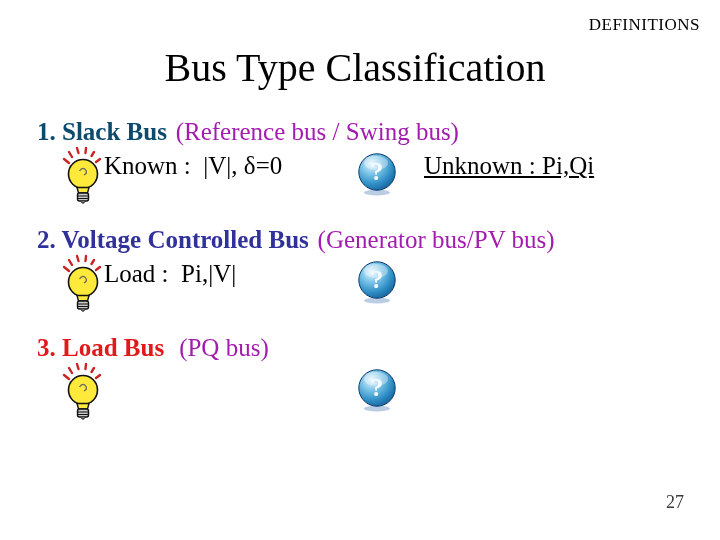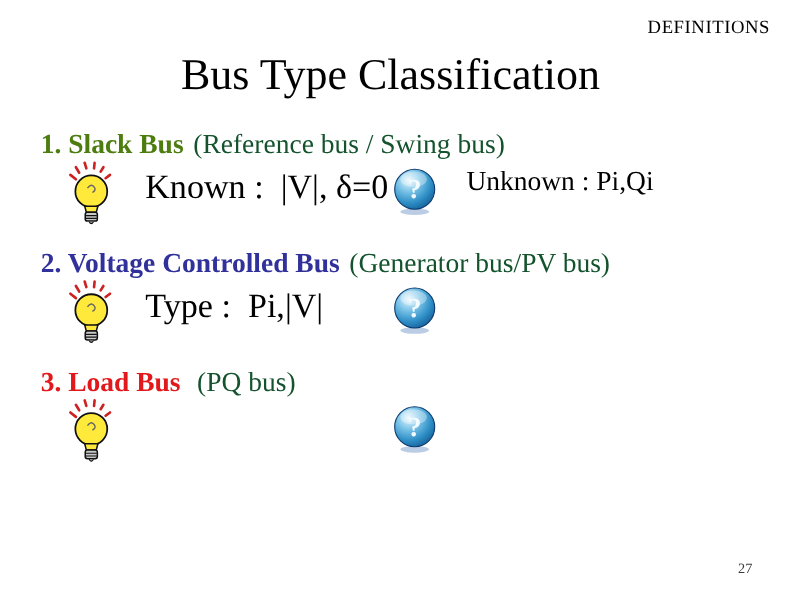--- a/index.html
+++ b/index.html
@@ -46,55 +46,56 @@
   .bus-item.item-2 { top: 226px; }
   .bus-item.item-3 { top: 334px; }
   .item-heading {
     position: absolute;
     left: 37px;
     top: 0;
     font-size: 25px;
     white-space: nowrap;
   }
   .item-label { font-weight: bold; }
-  .item-qualifier { margin-left: 0.35em; color: #14532d; }
+  .item-qualifier { margin-left: 0.35em; color: #a21caf; }
   .bulb-icon-wrap {
     position: absolute;
     left: 57px;
     top: 25px;
     width: 52px;
     height: 64px;
   }
   .known-text {
     position: absolute;
-    left: 132px;
+    left: 104px;
     top: 34px;
-    font-size: 31px;
+    font-size: 25px;
     white-space: pre;
     text-align: center;
   }
   .q-icon-wrap {
     position: absolute;
     left: 357px;
     top: 34px;
     width: 40px;
     height: 44px;
   }
   .unknown-text {
     position: absolute;
     left: 424px;
     top: 34px;
     font-size: 25px;
     white-space: pre;
+    text-decoration: underline;
   }
   .page-number {
     position: absolute;
     right: 36px;
-    bottom: 15px;
-    font-size: 13px;
+    bottom: 27px;
+    font-size: 18px;
     color: #3a3a3a;
   }
   .hidden-defs {
     position: absolute;
     width: 0;
     height: 0;
     overflow: hidden;
   }
 </style>
 </head>
@@ -112,21 +113,21 @@
 </svg>
 
 <div class="slide">
 
   <div class="header-label">DEFINITIONS</div>
 
   <div class="slide-title">Bus Type Classification</div>
 
   <div class="bus-item item-1">
     <div class="item-heading">
-      <span class="item-label" style="color: #4d7c0f;">1. Slack Bus</span><span class="item-qualifier">(Reference bus / Swing bus)</span>
+      <span class="item-label" style="color: #0c4a6e;">1. Slack Bus</span><span class="item-qualifier">(Reference bus / Swing bus)</span>
     </div>
     <span class="bulb-icon-wrap">
       <svg viewBox="0 0 52 64" width="52" height="64">
         <g stroke="#CC2222" stroke-width="2.4" stroke-linecap="round">
           <line x1="7" y1="16" x2="12" y2="20"></line>
           <line x1="12" y1="9" x2="15" y2="14"></line>
           <line x1="20" y1="5" x2="21.5" y2="10"></line>
           <line x1="29" y1="5" x2="28.5" y2="10"></line>
           <line x1="37" y1="9" x2="34.5" y2="13"></line>
           <line x1="43" y1="16" x2="39" y2="19"></line>
@@ -168,21 +169,21 @@
         </g>
         <circle cx="26" cy="31" r="14.5" fill="#FFE93A" stroke="#111" stroke-width="1.6"></circle>
         <path d="M22.5 28 q3.5 -5 6.5 -0.5 q1.5 2.5 -2 4.5" fill="none" stroke="#666" stroke-width="1.3"></path>
         <path d="M20 44.5 L32 44.5 L30.5 50 L21.5 50 Z" fill="#FFE93A" stroke="#111" stroke-width="1.4"></path>
         <rect x="20.5" y="50" width="11" height="8" rx="2" fill="#C9C9C9" stroke="#111" stroke-width="1.4"></rect>
         <line x1="21" y1="53" x2="31" y2="53" stroke="#111" stroke-width="1"></line>
         <line x1="21" y1="55.5" x2="31" y2="55.5" stroke="#111" stroke-width="1"></line>
         <path d="M24 58.5 q2 3.5 4 0" fill="#999" stroke="#111" stroke-width="1"></path>
       </svg>
     </span>
-    <span class="known-text">Type :  Pi,|V|</span>
+    <span class="known-text">Load :  Pi,|V|</span>
     <span class="q-icon-wrap">
       <svg viewBox="0 0 40 44" width="40" height="44">
         <ellipse cx="20" cy="40.5" rx="13" ry="3" fill="#9db8d8" opacity="0.7"></ellipse>
         <circle cx="20" cy="20" r="18.2" fill="url(#qgrad)" stroke="#0d3a6e" stroke-width="1"></circle>
         <ellipse cx="19" cy="11" rx="12" ry="7" fill="#ffffff" opacity="0.35"></ellipse>
         <text x="20" y="28" text-anchor="middle" font-size="25" font-family="Liberation Serif, serif" font-weight="bold" fill="#f4fbff">?</text>
       </svg>
     </span>
   </div>
 

